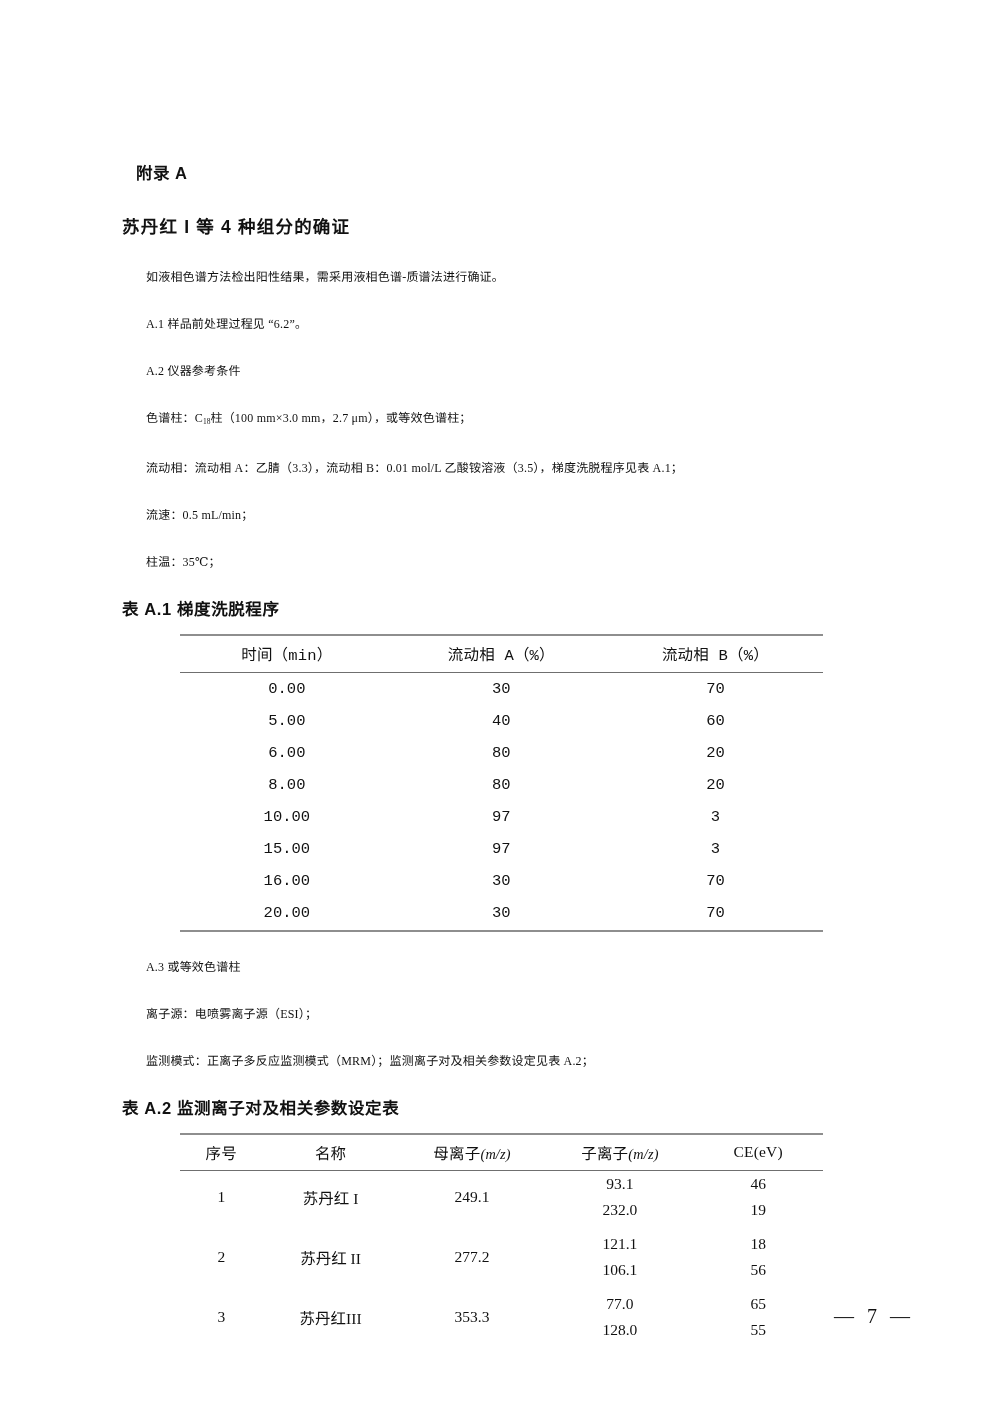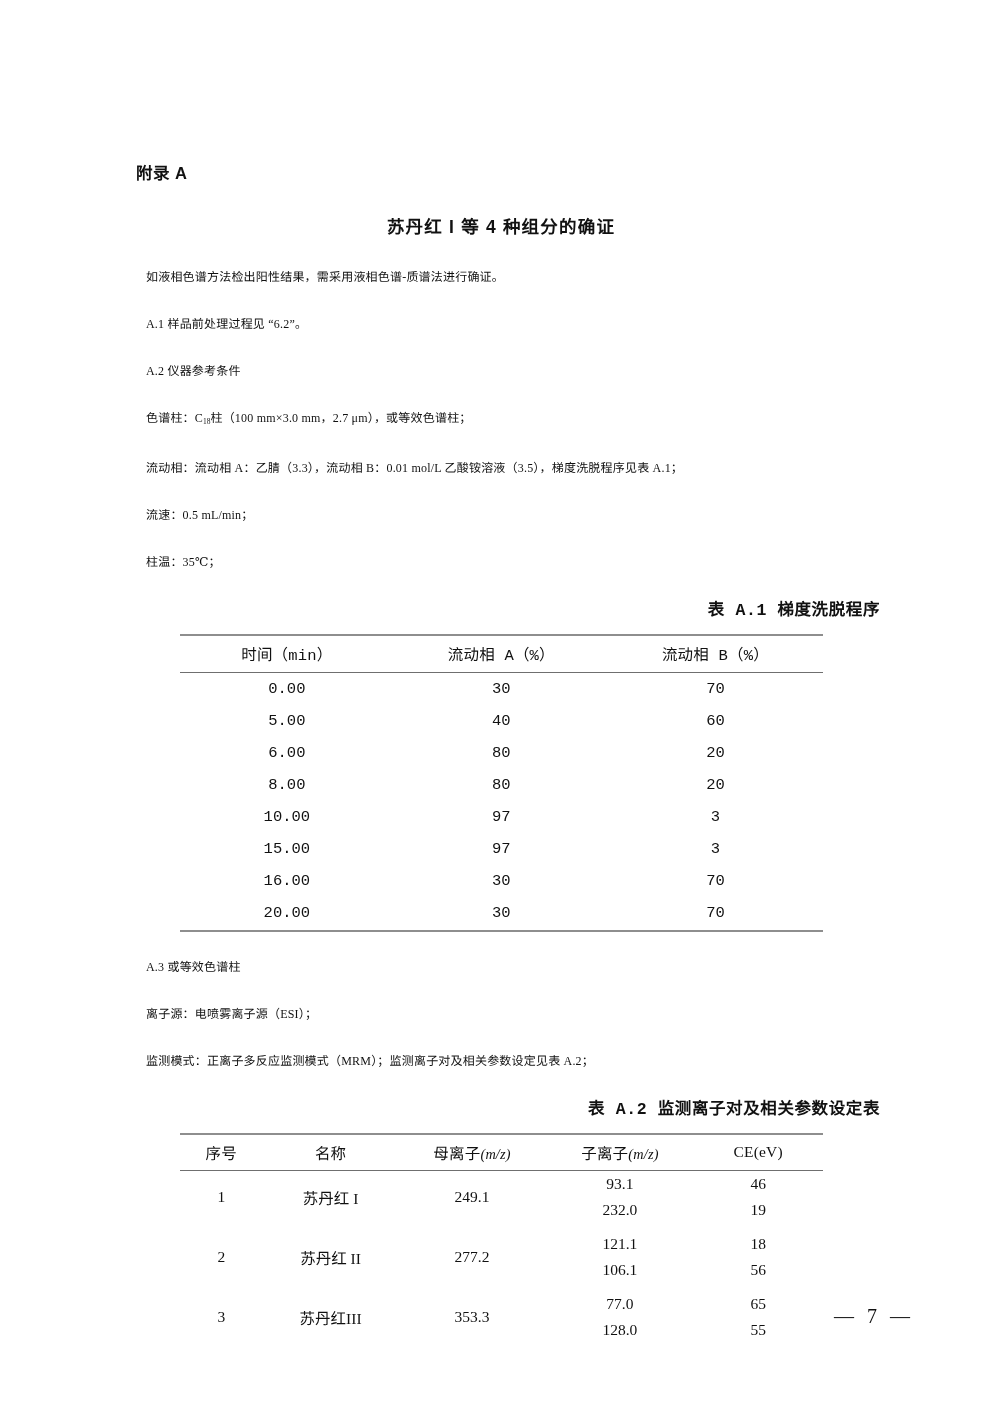--- a/index.html
+++ b/index.html
@@ -38,45 +38,44 @@
     font-size: 16.5px;
     letter-spacing: .5px;
     line-height: 26px;
     margin: 0 0 28px 14px;
   }
 
   .doc-title {
     font-family: "Liberation Sans", "DejaVu Sans", sans-serif;
     font-weight: bold;
     font-size: 17.5px;
-    text-align: center;
     letter-spacing: 1.2px;
     line-height: 26px;
     margin: 0 0 24px 0;
   }
 
   p.para {
     font-size: 12px;
     line-height: 27px;
     margin: 0 0 20px 0;
     text-align: justify;
     letter-spacing: .2px;
   }
   p.indent { text-indent: 2em; }
 
   .sub { font-size: 0.62em; vertical-align: -0.32em; letter-spacing: 0; }
 
   
   .tbl-wrap { margin: 0; }
 
   .tbl-caption {
-    font-family: Liberation Mono, monospace;
+    font-family: Liberation Sans, sans-serif;
     font-weight: bold;
     font-size: 16.5px;
-    text-align: right;
+    text-align: left;
     letter-spacing: .6px;
     margin: 0 0 14px 0;
   }
 
   table.doc-table {
     border-collapse: collapse;
     width: 643px;
     margin: 0 auto;
     font-size: 15.5px;
   }

